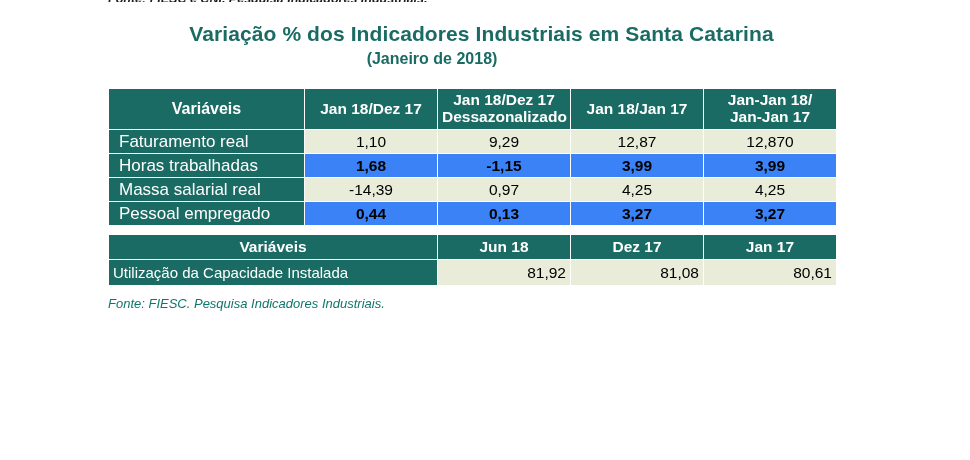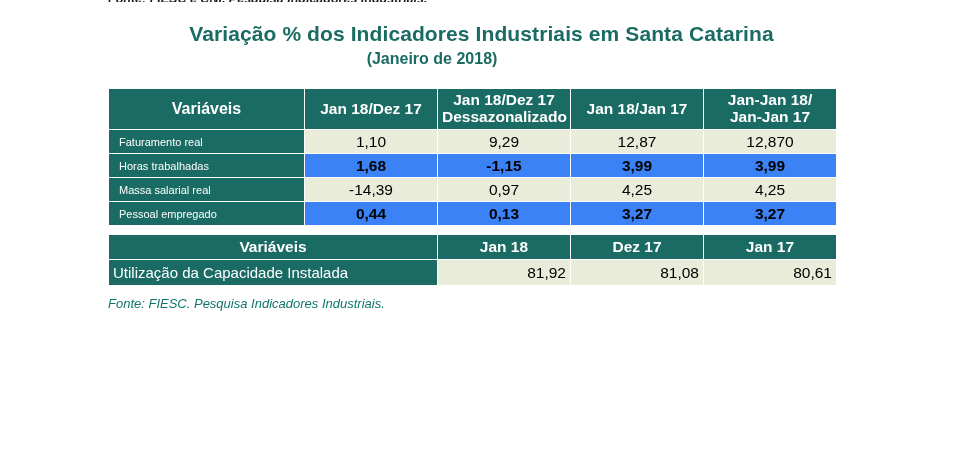--- a/index.html
+++ b/index.html
@@ -90,21 +90,21 @@
     font-size: 15.5px;
     text-align: center;
     vertical-align: middle;
     padding: 0 4px;
   }
   #main-table td.label {
     text-align: left;
     padding-left: 10px;
     background: #1a6b63;
     color: #ffffff;
-    font-size: 11px;
+    font-size: 17px;
   }
   #main-table tr.alt td.value { background: #e9ecd8; }
   #main-table tr.norm td.value { background: #3b82f6; font-weight: bold; }
 
   
   #second-table {
     position: absolute;
     left: 108px;
     top: 221px;
     width: 728px;
@@ -215,21 +215,21 @@
   <table id="second-table">
     <colgroup>
       <col style="width:329px">
       <col style="width:133px">
       <col style="width:133px">
       <col style="width:133px">
     </colgroup>
     <thead>
       <tr>
         <th>Variáveis</th>
-        <th>Jan 18</th>
+        <th>Jun 18</th>
         <th>Dez 17</th>
         <th>Jan 17</th>
       </tr>
     </thead>
     <tbody>
       <tr class="alt">
         <td class="label">Utilização da Capacidade Instalada</td>
         <td class="value">81,92</td>
         <td class="value">81,08</td>
         <td class="value">80,61</td>

